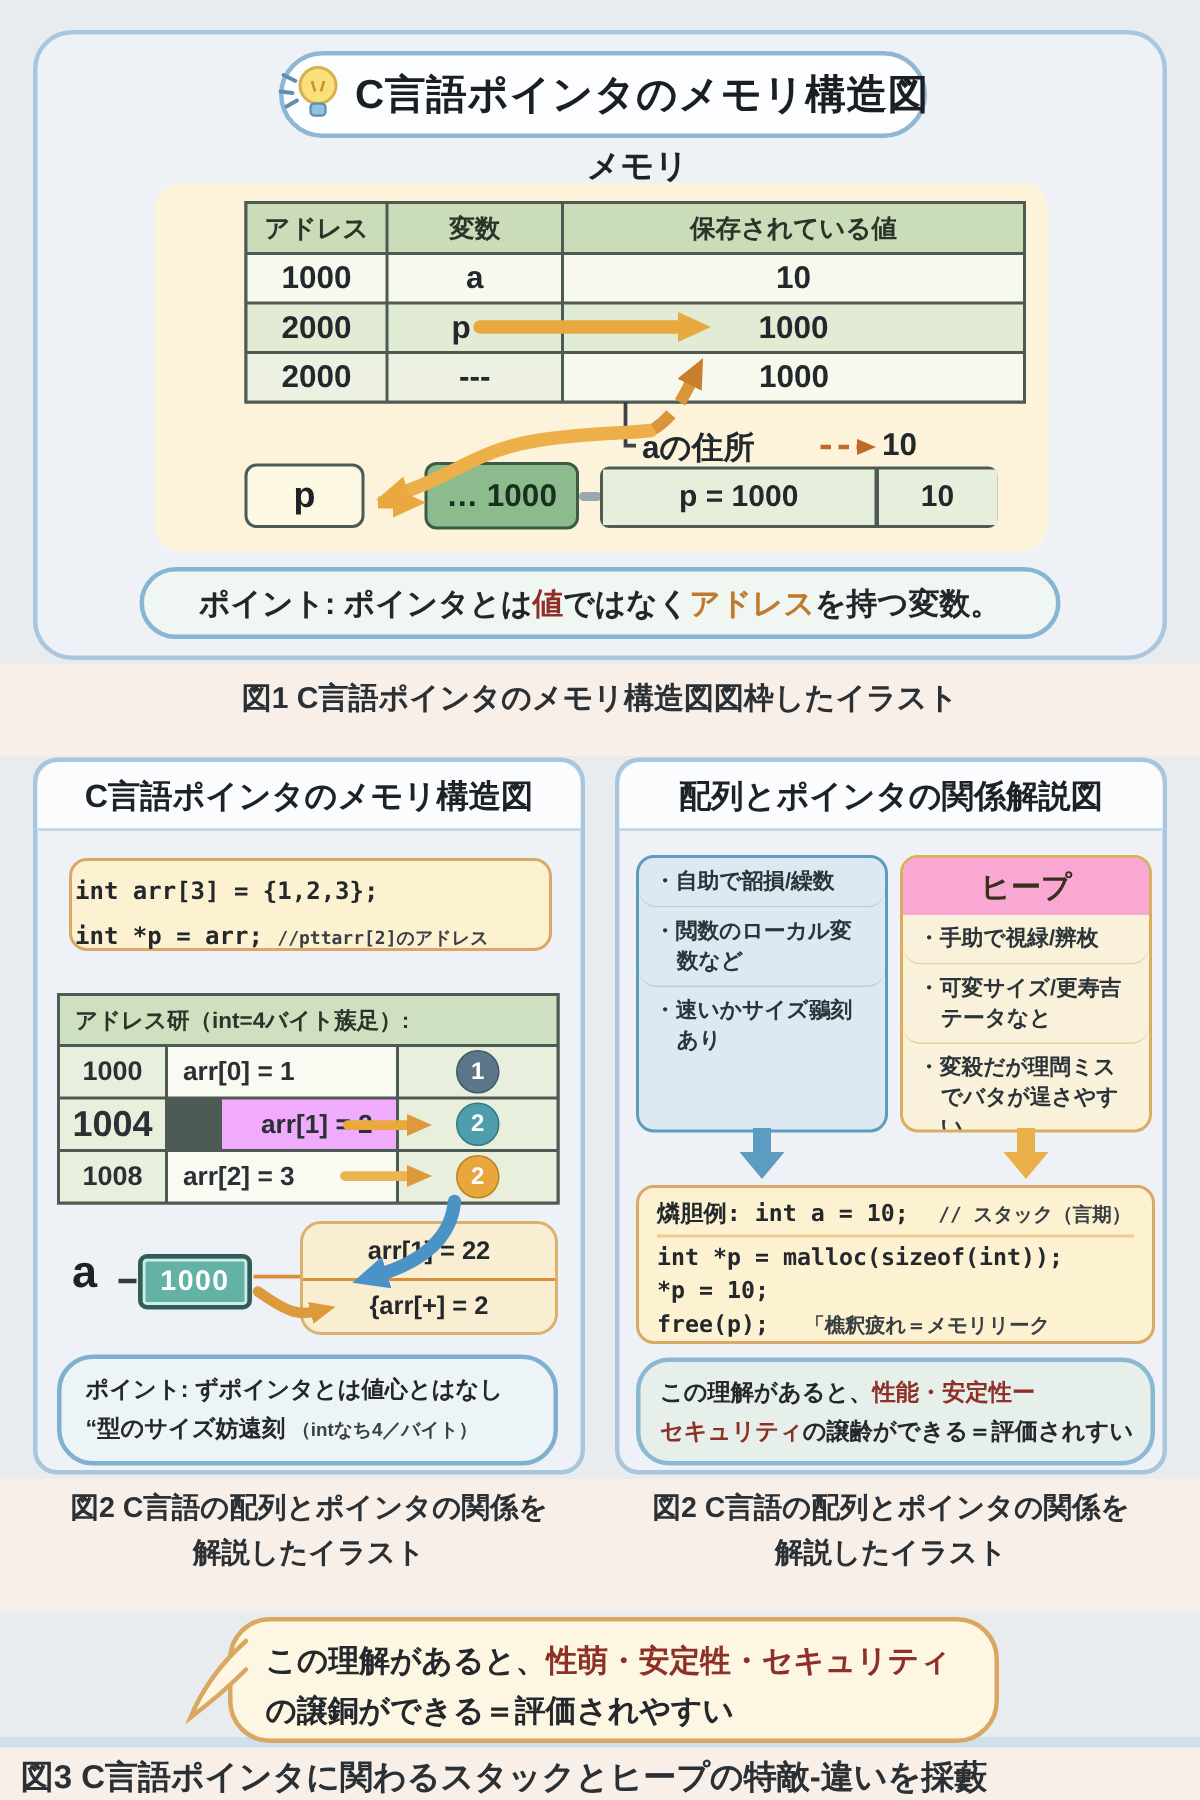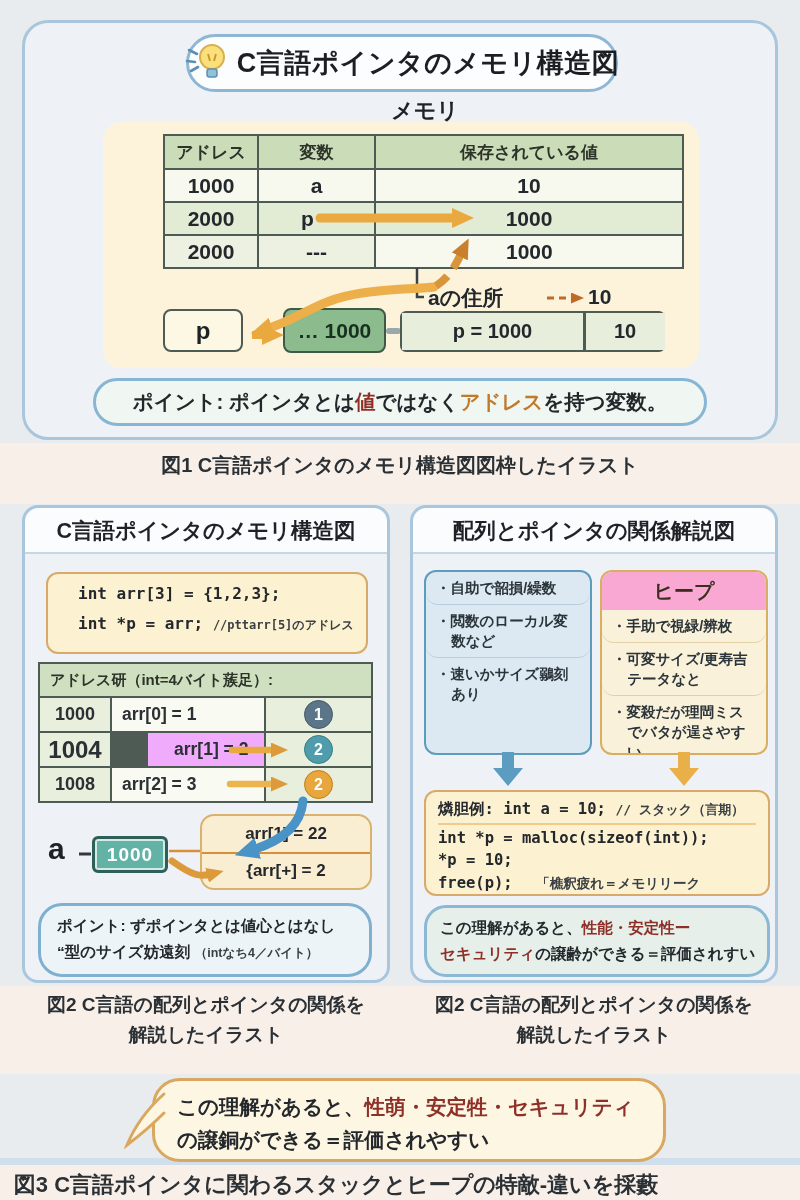--- a/index.html
+++ b/index.html
@@ -108,25 +108,25 @@
     <span class="orangetx">アドレス</span>
     <span style="color:#22272b;">を持つ変数。</span>
 </div>
 
 <div class="caption nowrap" style="left:0;top:452px;width:800px;font-size:20px;">図1 C言語ポインタのメモリ構造図図枠したイラスト</div>
 
 <section class="card" style="left:22px;top:505px;width:368px;height:478px;border-radius:16px;">
   <div class="panel-head nowrap">C言語ポインタのメモリ構造図</div>
 </section>
 
-<div class="codebox" style="left:46px;top:572px;width:322px;height:82px;padding:10px 30px;">
+<div class="codebox" style="left:46px;top:572px;width:322px;height:62px;padding:10px 2px;">
   <div class="nowrap" style="font-size:16px;">int arr[3] = {1,2,3};</div>
   <div class="nowrap" style="margin-top:11px;">
     <span style="font-size:16px;">int *p = arr;</span>
-    <span style="font-size:12px;color:#3a3f43;">//pttarr[5]のアドレス</span>
+    <span style="font-size:12px;color:#3a3f43;">//pttarr[2]のアドレス</span>
   </div>
 </div>
 
 <div class="grid-table" style="left:38px;top:662px;grid-template-columns:70px 152px 105px;grid-template-rows:32px 33px 33px 33px;">
   <div class="cell hd nowrap" style="grid-column:1/-1;background:#cfe0c1;font-size:15px;justify-content:flex-start;padding-left:10px;">アドレス研（int=4バイト蔟足）:</div>
 
   <div class="cell" style="background:#e8efdc;font-size:18px;">1000</div>
   <div class="cell" style="background:#f9faf2;font-size:17.5px;justify-content:flex-start;padding-left:10px;">arr[0] = 1</div>
   <div class="cell" style="background:#e8efdc;">
       <span class="badge b0">1</span>
@@ -177,21 +177,21 @@
 <div class="col" style="left:600px;top:570px;width:168px;height:185px;border:2.5px solid #d9ae5e;background:#faf1da;">
   <div class="colhead" style="background:#f9a8d4;color:#3a2f1d;">ヒープ</div>
   <div class="bullet" style="border-bottom:1.5px solid #e3d0a6;">・手助で視緑/辨枚</div>
   <div class="bullet" style="border-bottom:1.5px solid #e3d0a6;">・可変サイズ/更寿吉テータなと</div>
   <div class="bullet">・変殺だが理閊ミスでバタが逞さやすい</div>
 </div>
 
 <div class="codebox" style="left:424px;top:790px;width:346px;height:106px;padding:7px 12px;">
   <div class="nowrap" style="border-bottom:2px solid #f2ca8e;padding-bottom:3px;">
     <span style="font-size:15.5px;">燐胆例: int a = 10;</span>
-    <span style="font-size:13px;color:#3a3f43;">// スタック（言期）</span>
+    <span style="font-size:13px;color:#3a3f43;margin-left:10px;">// スタック（言期）</span>
   </div>
   <div class="nowrap" style="font-size:15.5px;margin-top:4px;">int *p = malloc(sizeof(int));</div>
   <div class="nowrap" style="font-size:15.5px;margin-top:4px;">*p = 10;</div>
   <div class="nowrap" style="margin-top:4px;">
     <span style="font-size:15.5px;">free(p);</span>
     <span style="font-size:13.5px;color:#3a3f43;margin-left:14px;">「樵釈疲れ＝メモリリーク</span>
   </div>
 </div>
 
 <div class="notebox" style="left:424px;top:905px;width:346px;height:72px;padding:10px 13px;">

